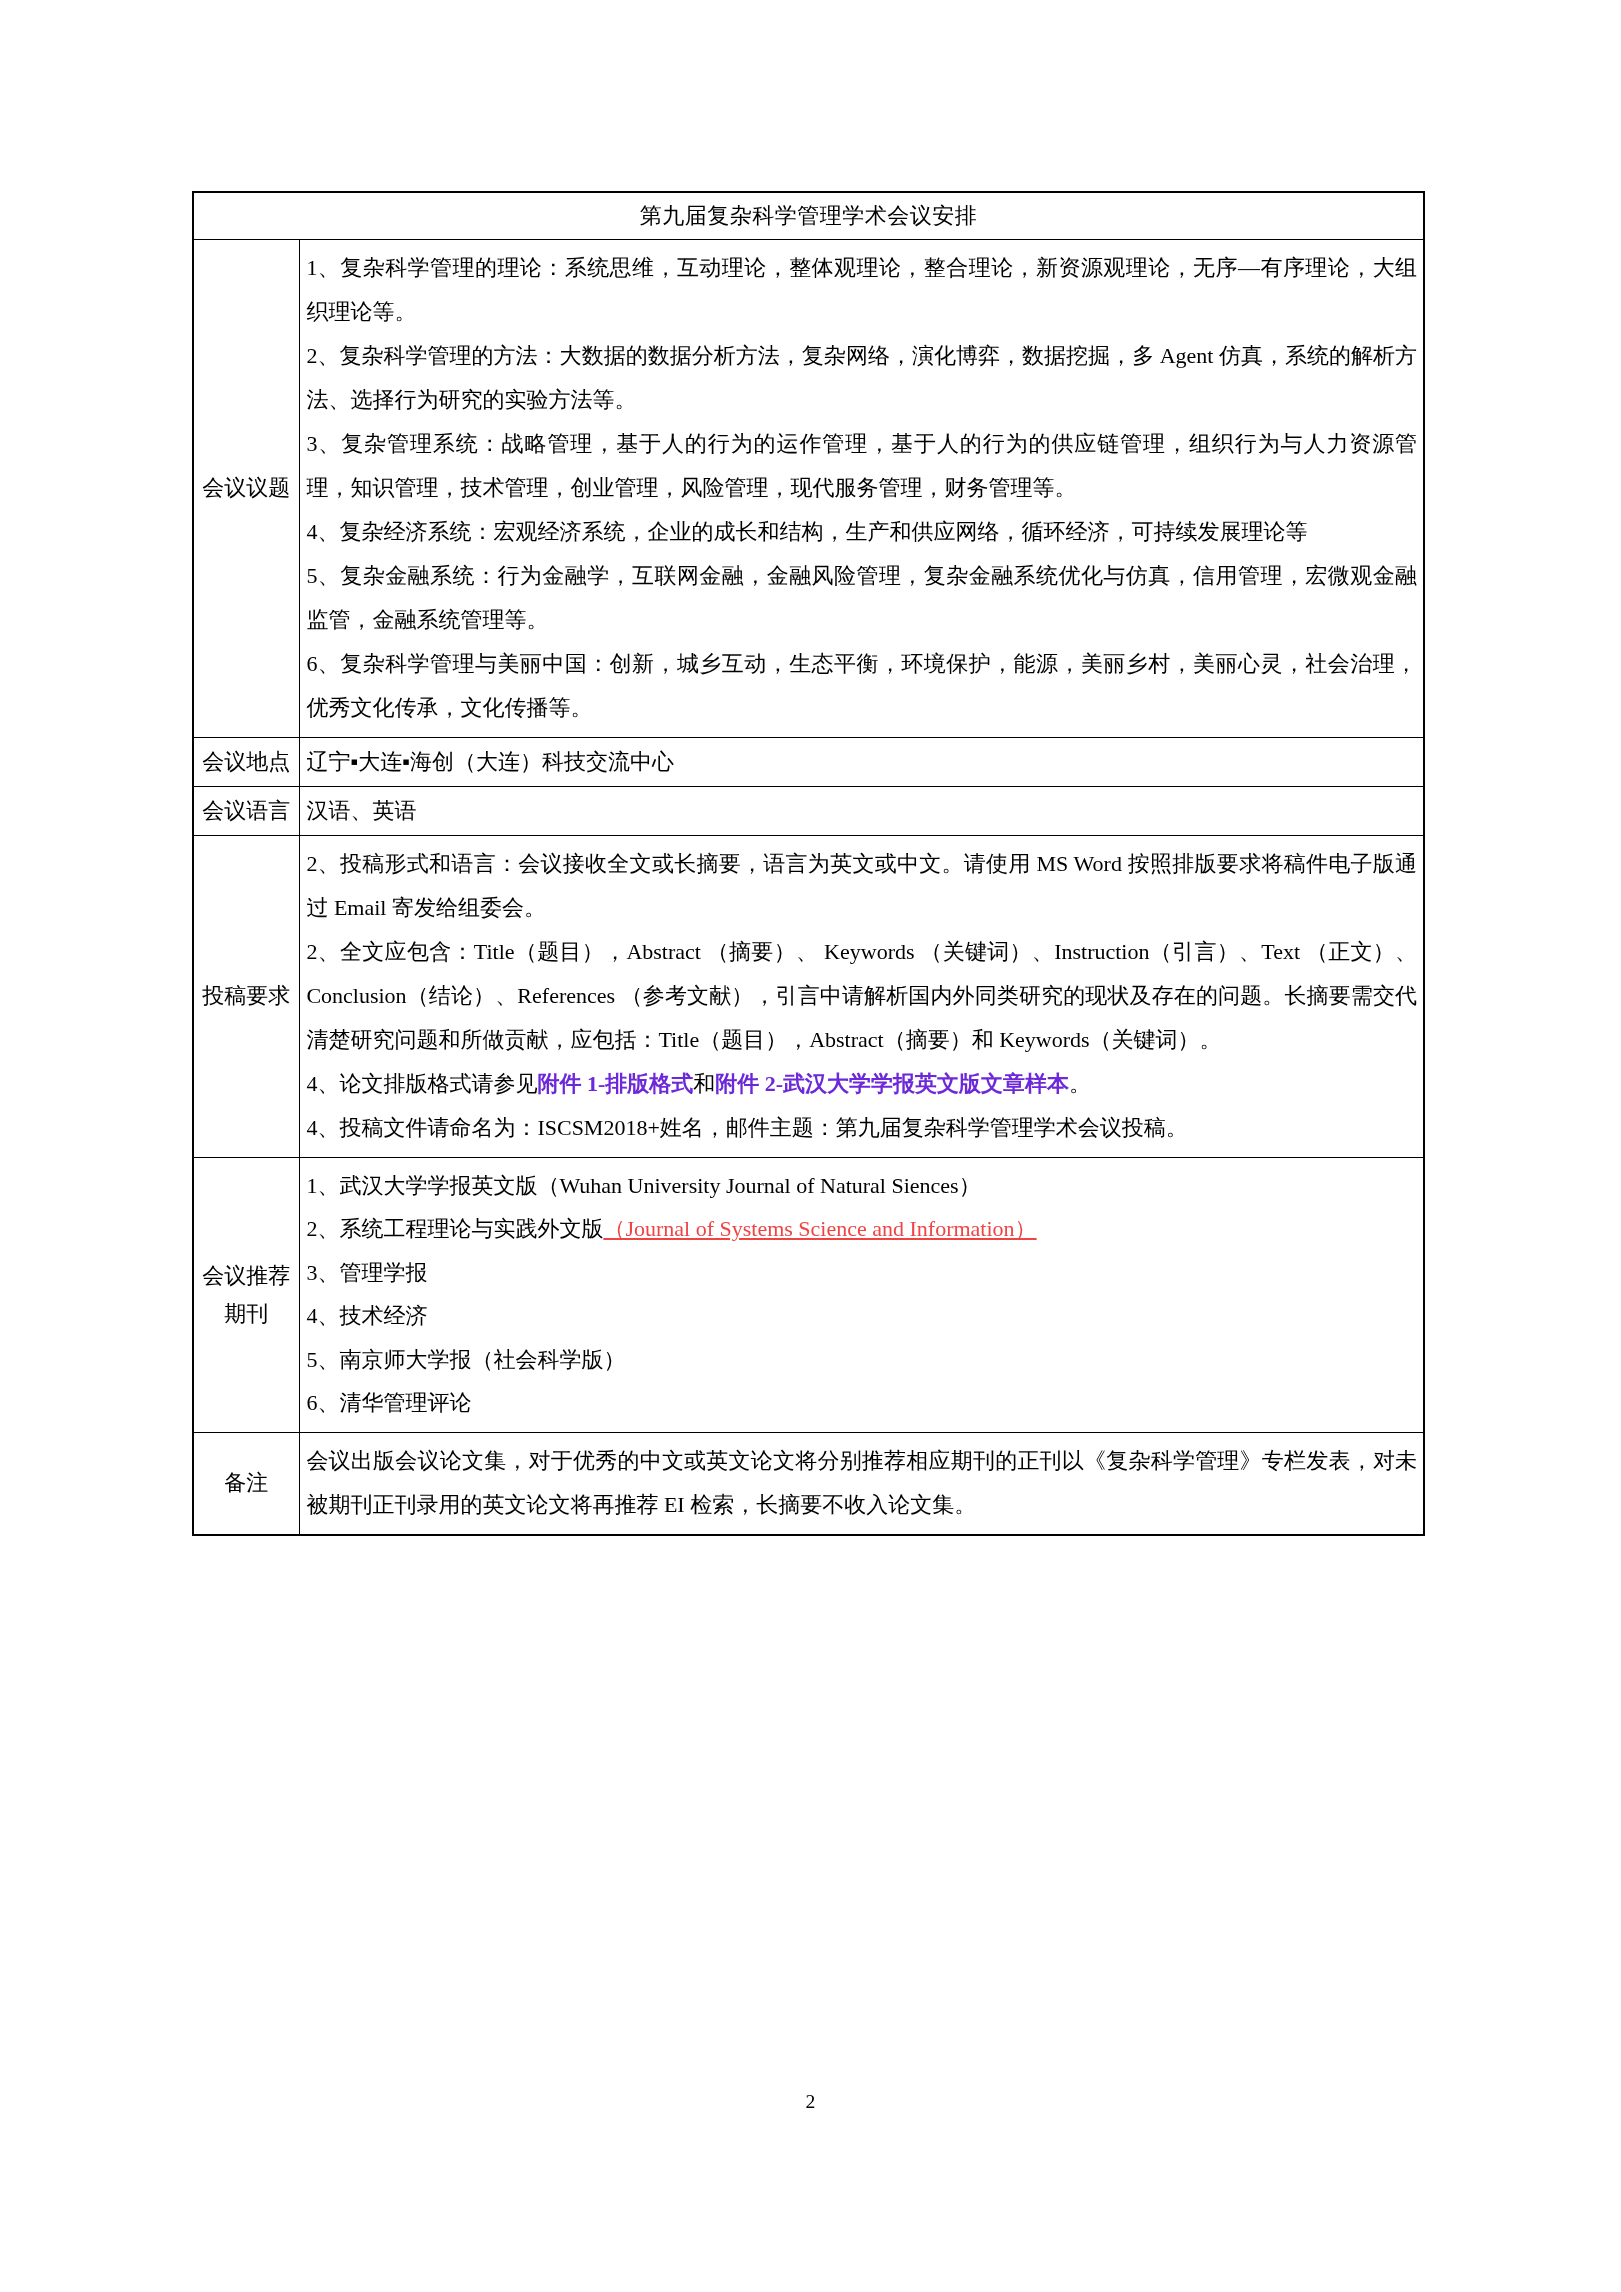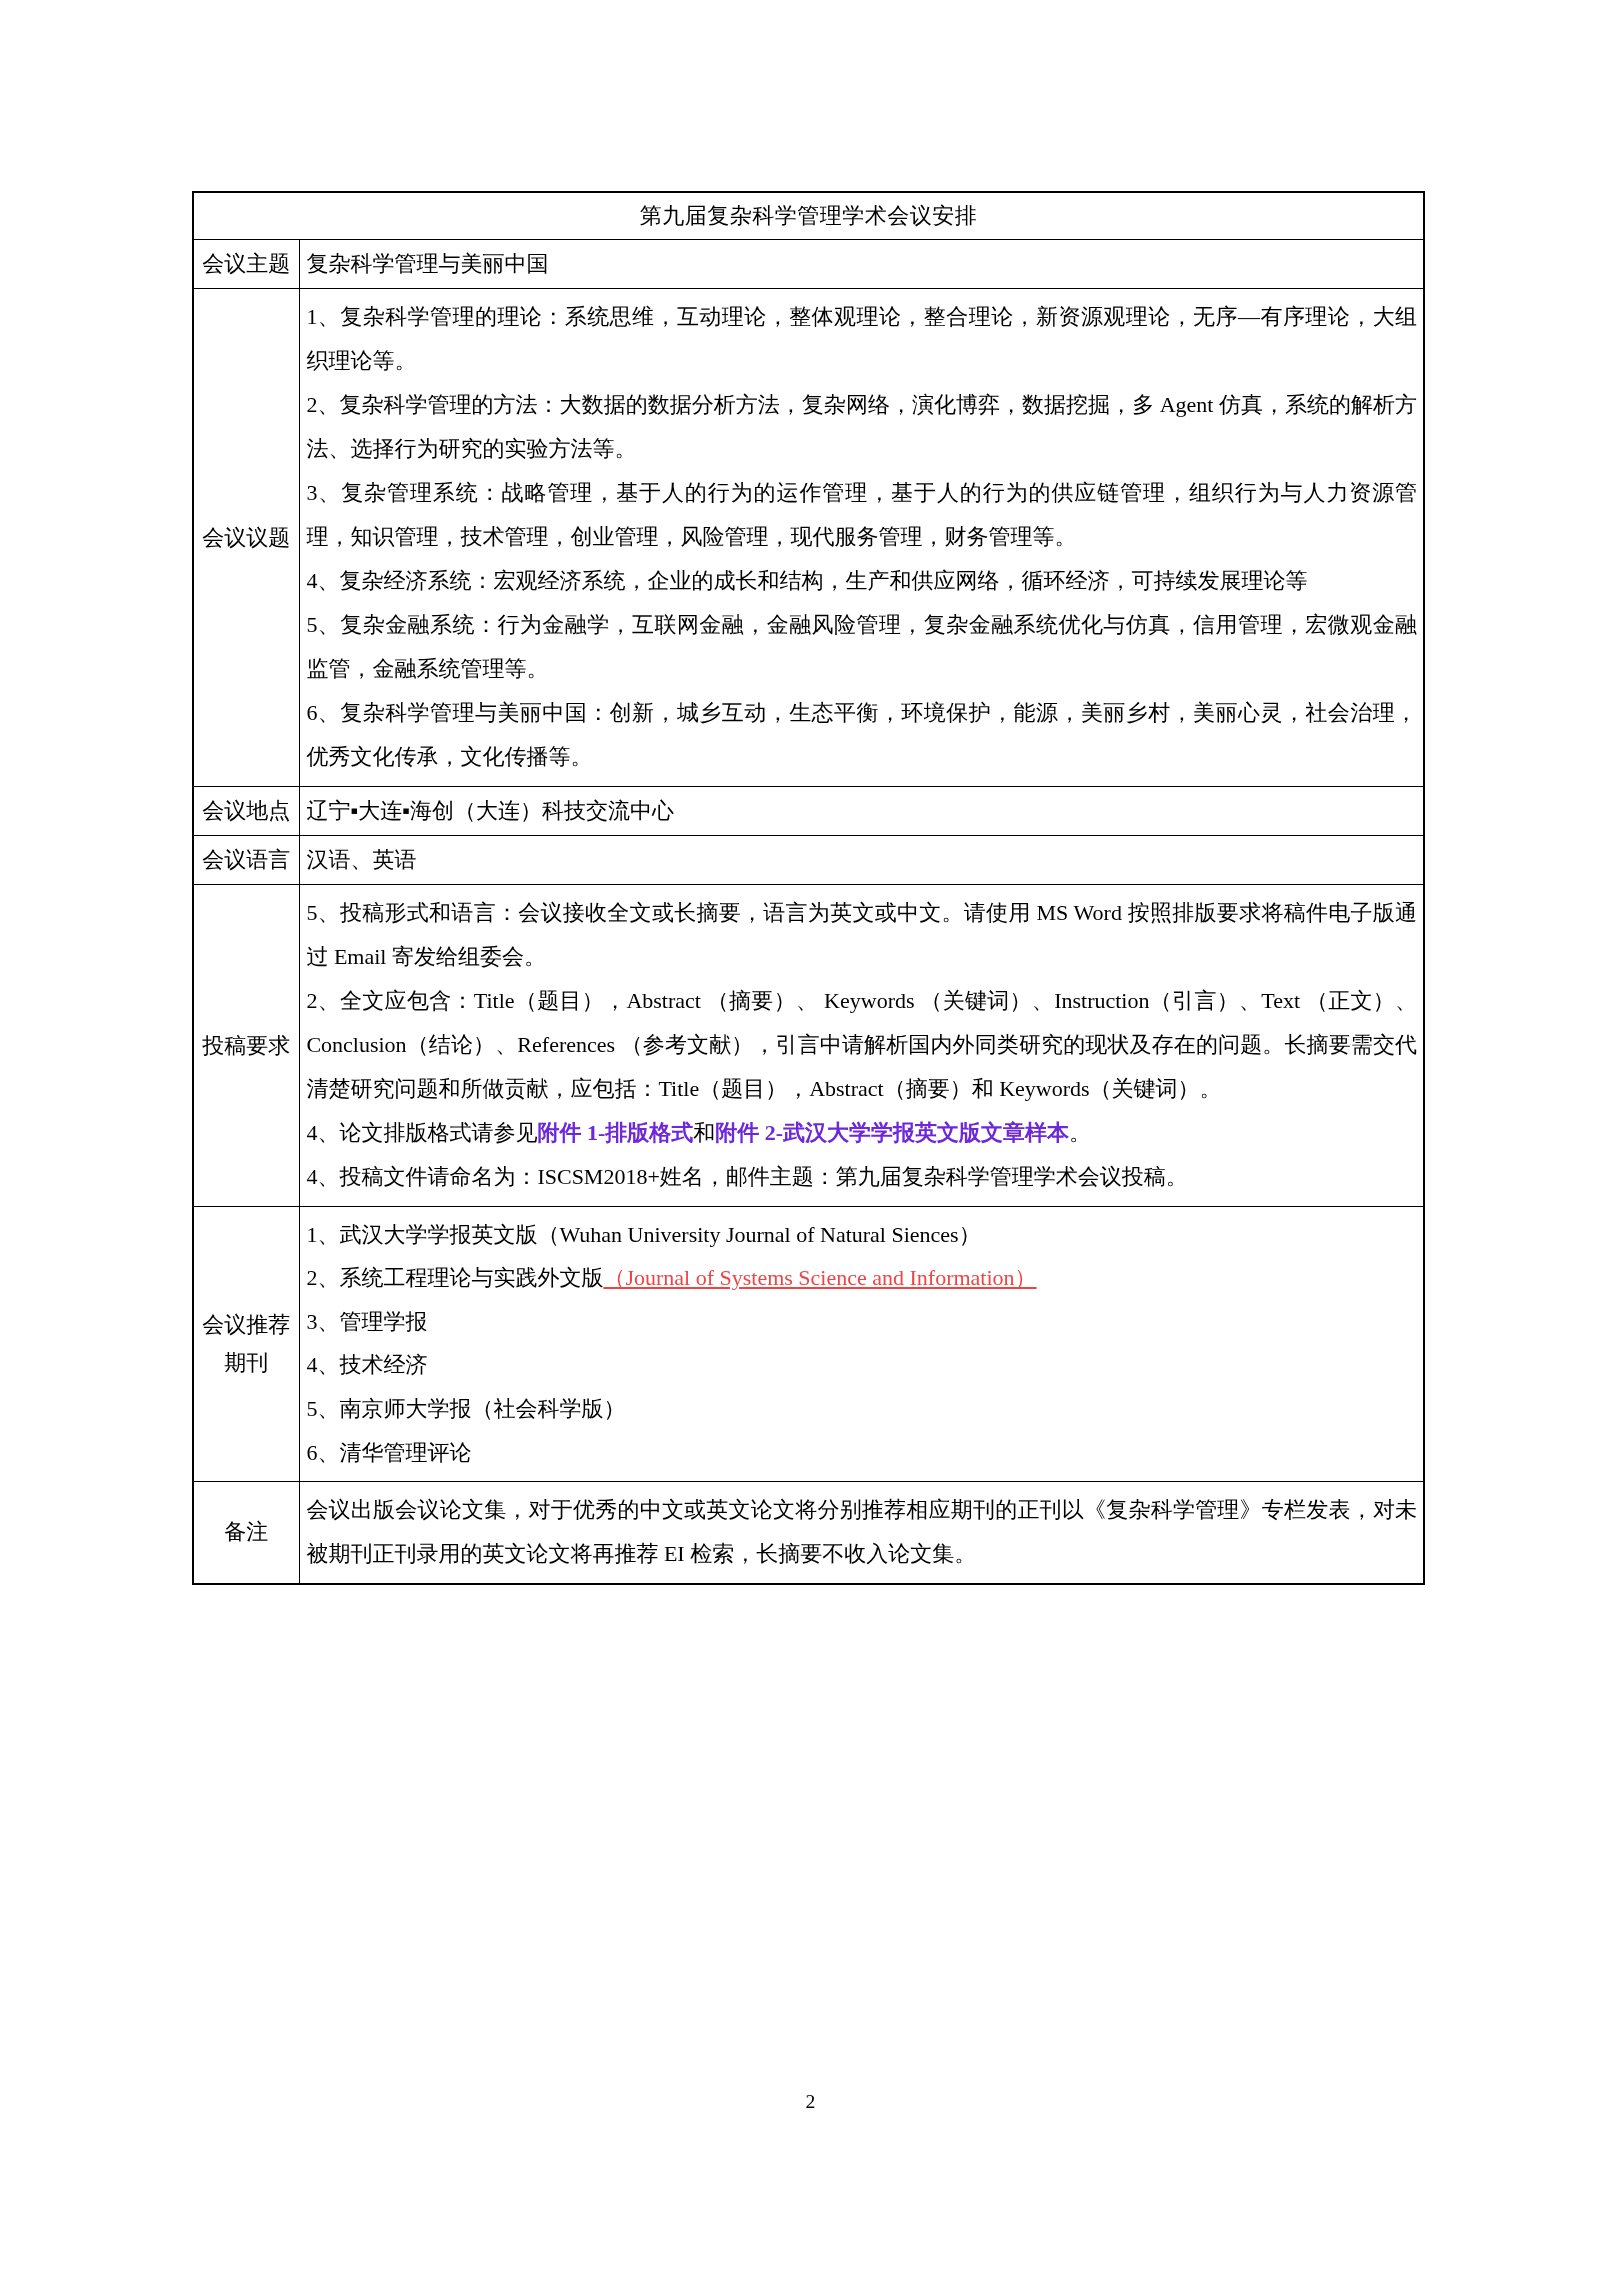--- a/index.html
+++ b/index.html
@@ -106,24 +106,20 @@
   <table class="sched">
     <colgroup>
       <col style="width:106px">
       <col style="width:1125px">
     </colgroup>
     <tbody>
       <tr>
         <td class="title-cell" colspan="2">第九届复杂科学管理学术会议安排</td>
       </tr>
 
-      <tr>
-        <td class="label-cell">会议主题</td>
-        <td class="content-cell single">复杂科学管理与美丽中国</td>
-      </tr>
 
       <tr>
         <td class="label-cell mid">会议议题</td>
         <td class="content-cell">
           <p class="para just">1、复杂科学管理的理论：系统思维，互动理论，整体观理论，整合理论，新资源观理论，无序—有序理论，大组织理论等。</p>
           <p class="para just">2、复杂科学管理的方法：大数据的数据分析方法，复杂网络，演化博弈，数据挖掘，多 Agent 仿真，系统的解析方法、选择行为研究的实验方法等。</p>
           <p class="para just">3、复杂管理系统：战略管理，基于人的行为的运作管理，基于人的行为的供应链管理，组织行为与人力资源管理，知识管理，技术管理，创业管理，风险管理，现代服务管理，财务管理等。</p>
           <p class="para just">4、复杂经济系统：宏观经济系统，企业的成长和结构，生产和供应网络，循环经济，可持续发展理论等</p>
           <p class="para just">5、复杂金融系统：行为金融学，互联网金融，金融风险管理，复杂金融系统优化与仿真，信用管理，宏微观金融监管，金融系统管理等。</p>
           <p class="para just">6、复杂科学管理与美丽中国：创新，城乡互动，生态平衡，环境保护，能源，美丽乡村，美丽心灵，社会治理，优秀文化传承，文化传播等。</p>
@@ -137,21 +133,21 @@
       </tr>
 
       <tr>
         <td class="label-cell">会议语言</td>
         <td class="content-cell single">汉语、英语</td>
       </tr>
 
       <tr>
         <td class="label-cell mid">投稿要求</td>
         <td class="content-cell">
-          <p class="para just">5、投稿形式和语言：会议接收全文或长摘要，语言为英文或中文。请使用 MS Word 按照排版要求将稿件电子版通过 Email 寄发给组委会。</p>
+          <p class="para just">2、投稿形式和语言：会议接收全文或长摘要，语言为英文或中文。请使用 MS Word 按照排版要求将稿件电子版通过 Email 寄发给组委会。</p>
           <p class="para just">2、全文应包含：Title（题目），Abstract （摘要）、 Keywords （关键词）、Instruction（引言）、Text （正文）、Conclusion（结论）、References （参考文献），引言中请解析国内外同类研究的现状及存在的问题。长摘要需交代清楚研究问题和所做贡献，应包括：Title（题目），Abstract（摘要）和 Keywords（关键词）。</p>
           <p class="para"><span>4、论文排版格式请参见</span><span class="green">附件 1-排版格式</span><span>和</span><span class="green">附件 2-武汉大学学报英文版文章样本</span><span>。</span></p>
           <p class="para just">4、投稿文件请命名为：ISCSM2018+姓名，邮件主题：第九届复杂科学管理学术会议投稿。</p>
         </td>
       </tr>
 
       <tr>
         <td class="label-cell mid">
           <span class="label-two-line">会议推荐</span>
           <span class="label-two-line">期刊</span>

